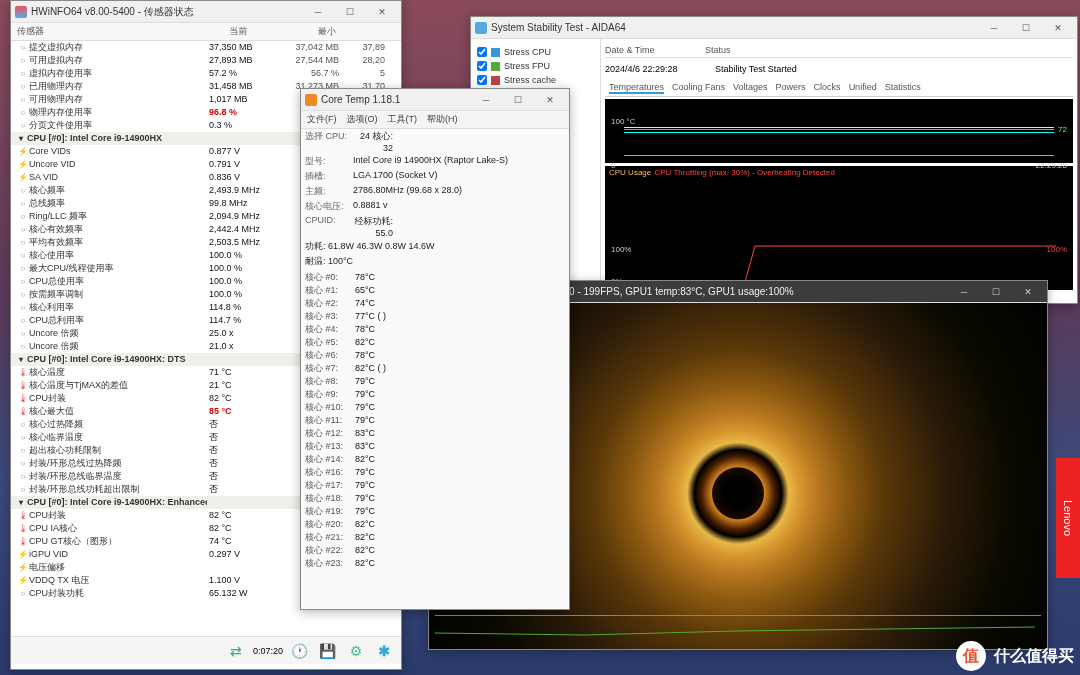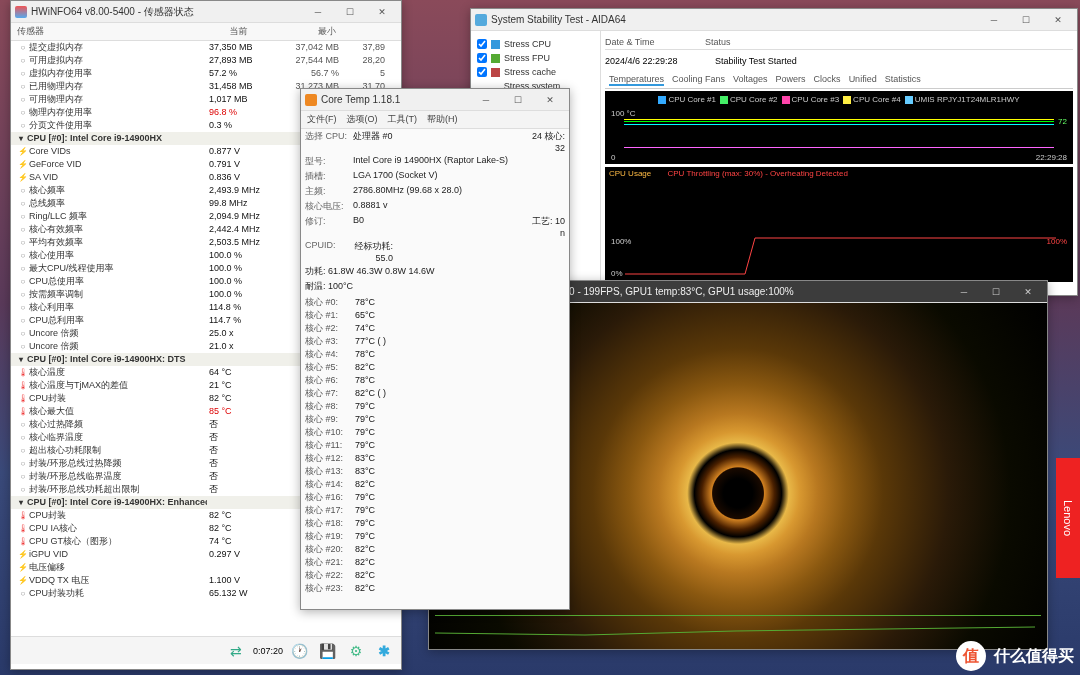--- a/index.html
+++ b/index.html
@@ -21,38 +21,38 @@
 #hwinfo .hdr .c3{width:65px;text-align:right}
 #hwinfo .hdr .c4{width:50px;text-align:right;padding-right:6px}
 #hwinfo .body{height:595px;overflow:hidden;background:#fff}
 #hwinfo .row{display:flex;padding:0 0 0 6px;line-height:13px;font-size:9px}
 #hwinfo .row.grp{background:#f0f0ea;font-weight:bold;color:#333;padding-left:4px}
 #hwinfo .row .ico{width:12px;display:inline-block;text-align:center;font-size:8px}
 #hwinfo .row .lbl{width:180px;color:#333;white-space:nowrap;overflow:hidden}
 #hwinfo .row .v1{width:65px;text-align:left;color:#111}
 #hwinfo .row .v2{width:65px;text-align:right;color:#555}
 #hwinfo .row .v3{width:50px;text-align:right;color:#555;padding-right:4px}
-#hwinfo .row.hl .v1{color:#d00;font-weight:normal}
+#hwinfo .row.hl .v1{color:#d00;font-weight:bold}
 #hwinfo .foot{height:28px;background:#f5f5f5;border-top:1px solid #ddd;display:flex;align-items:center;justify-content:flex-end;padding:0 6px;gap:6px}
 #hwinfo .foot .ficn{width:22px;height:22px;display:flex;align-items:center;justify-content:center;font-size:14px;cursor:pointer}
 
 
 #coretemp{left:300px;top:88px;width:270px;height:522px;background:#fafafa}
 #coretemp .menu{display:flex;gap:10px;padding:2px 6px;font-size:9px;color:#444;background:#f4f4f4;border-bottom:1px solid #ddd}
 #coretemp .sect{display:flex;padding:1px 4px;font-size:9px}
 #coretemp .sect .sl{width:48px;color:#666}
 #coretemp .sect .sv{flex:1;color:#222}
 #coretemp .sect .sr{width:40px;text-align:right;color:#222}
 #coretemp .cores{padding:2px 4px}
 #coretemp .crow{display:flex;font-size:9px;line-height:13px}
 #coretemp .crow .cl{width:50px;color:#555}
 #coretemp .crow .cv{width:40px;color:#111}
 
 
-#aida{left:470px;top:8px;width:608px;height:288px}
+#aida{left:470px;top:16px;width:608px;height:288px}
 #aida .content{display:flex;height:255px}
 #aida .left{width:130px;padding:6px;border-right:1px solid #ddd}
 #aida .chk{display:flex;align-items:center;gap:4px;font-size:9px;line-height:14px;color:#333}
 #aida .chk input{width:10px;height:10px}
 #aida .chk .sq{width:9px;height:9px;display:inline-block}
 #aida .right{flex:1;padding:4px;display:flex;flex-direction:column}
 #aida .info{display:flex;font-size:9px;padding:2px 0;border-bottom:1px solid #ddd;margin-bottom:4px}
 #aida .info .il{width:100px;color:#555}
 #aida .info .iv{width:110px}
 #aida .tabs{display:flex;gap:8px;font-size:9px;color:#555;border-bottom:1px solid #ccc;padding:2px 4px}
@@ -138,39 +138,32 @@
       <div class="tabs" id="aida-tabs">
           <span class="tab" style="border-bottom: 2px solid rgb(51, 153, 221);">Temperatures</span>
           <span class="tab">Cooling Fans</span>
           <span class="tab">Voltages</span>
           <span class="tab">Powers</span>
           <span class="tab">Clocks</span>
           <span class="tab">Unified</span>
           <span class="tab">Statistics</span>
         </div>
       <div class="graph">
-        <div class="legend" id="aida-legend">
-            <span class="lgitem"><span class="lgbox" style="background:#3af"></span>CPU Core #1</span>
-            <span class="lgitem"><span class="lgbox" style="background:#4e6"></span>CPU Core #2</span>
-            <span class="lgitem"><span class="lgbox" style="background:#f4a"></span>CPU Core #3</span>
-            <span class="lgitem"><span class="lgbox" style="background:#fe4"></span>CPU Core #4</span>
-            <span class="lgitem"><span class="lgbox" style="background:#6cf"></span>UMIS RPJYJ1T24MLR1HWY</span>
-          </div>
         <span class="glbl" style="top:18px;left:6px">100 °C</span>
         <span class="glbl" style="top:62px;left:6px">0</span>
         <div class="gline" style="top:30px;background:#0f0"></div>
         <div class="gline" style="top:33px;background:#0ff"></div>
         <div class="gline" style="top:28px;background:#ff0"></div>
         <div class="gline" style="top:56px;background:#f6f"></div>
         <span class="glbl" style="top:26px;right:6px;color:#6f6"> 72</span>
         <span class="glbl" style="top:62px;right:6px">22:29:28</span>
         <div class="sep" style="margin-top:60px"></div>
         <div class="ghdr">
           <span style="color:#fb4">CPU Usage</span>
-          <span style="color:#f44;margin-left:14px">CPU Throttling (max: 30%) - Overheating Detected</span>
+          <span style="color:#f44;margin-left:1px">CPU Throttling (max: 30%) - Overheating Detected</span>
         </div>
         <span class="glbl" style="bottom:36px;left:6px">100%</span>
         <span class="glbl" style="bottom:4px;left:6px">0%</span>
         <span class="glbl" style="bottom:36px;right:6px;color:#f44">100%</span>
         <svg style="position:absolute;bottom:4px;left:20px;right:20px;height:44px;width:92%">
             <polyline points="0,40 120,40 130,4 600,4" stroke="#f44" fill="none" stroke-width="1"></polyline>
           </svg>
       </div>
     </div>
   </div>
@@ -273,21 +266,21 @@
       </div>
       <div class="row">
         <span class="ico" style="color:#fb0">⚡</span>
         <span class="lbl">Core VIDs</span>
         <span class="v1">0.877 V</span>
         <span class="v2"></span>
         <span class="v3"></span>
       </div>
       <div class="row">
         <span class="ico" style="color:#fb0">⚡</span>
-        <span class="lbl">GeForce VID</span>
+        <span class="lbl">Uncore VID</span>
         <span class="v1">0.791 V</span>
         <span class="v2"></span>
         <span class="v3"></span>
       </div>
       <div class="row">
         <span class="ico" style="color:#fb0">⚡</span>
         <span class="lbl">SA VID</span>
         <span class="v1">0.836 V</span>
         <span class="v2"></span>
         <span class="v3"></span>
@@ -383,21 +376,21 @@
         <span class="v2"></span>
         <span class="v3"></span>
       </div>
       <div class="row grp">
         <span class="ico">▾</span>
         <span class="lbl">CPU [#0]: Intel Core i9-14900HX: DTS</span>
       </div>
       <div class="row">
         <span class="ico" style="color:#e33">🌡</span>
         <span class="lbl">核心温度</span>
-        <span class="v1">64 °C</span>
+        <span class="v1">71 °C</span>
         <span class="v2"></span>
         <span class="v3"></span>
       </div>
       <div class="row">
         <span class="ico" style="color:#e33">🌡</span>
         <span class="lbl">核心温度与TjMAX的差值</span>
         <span class="v1">21 °C</span>
         <span class="v2"></span>
         <span class="v3"></span>
       </div>
@@ -533,43 +526,37 @@
   </div>
   <div class="menu" id="ct-menu">
       <span>文件(F)</span>
       <span>选项(O)</span>
       <span>工具(T)</span>
       <span>帮助(H)</span>
     </div>
   <div id="ct-info">
       <div class="sect">
         <span class="sl">选择 CPU:</span>
-        <span class="sv">处理器 #0</span>
         <span class="sr">24  核心:  32</span>
       </div>
       <div class="sect">
         <span class="sl">型号:</span>
         <span class="sv">Intel Core i9 14900HX (Raptor Lake-S)</span>
       </div>
       <div class="sect">
         <span class="sl">插槽:</span>
         <span class="sv">LGA 1700 (Socket V)</span>
       </div>
       <div class="sect">
         <span class="sl">主频:</span>
         <span class="sv">2786.80MHz (99.68 x 28.0)</span>
       </div>
       <div class="sect">
         <span class="sl">核心电压:</span>
         <span class="sv">0.8881 v</span>
-      </div>
-      <div class="sect">
-        <span class="sl">修订:</span>
-        <span class="sv">B0</span>
-        <span class="sr">工艺:  10 n</span>
       </div>
       <div class="sect">
         <span class="sl">CPUID:</span>
         <span class="sr">经标功耗:  55.0</span>
       </div>
     </div>
   <div class="sect">
       <span class="sv">功耗:  61.8W    46.3W   0.8W   14.6W</span>
     </div>
   <div class="sect">

